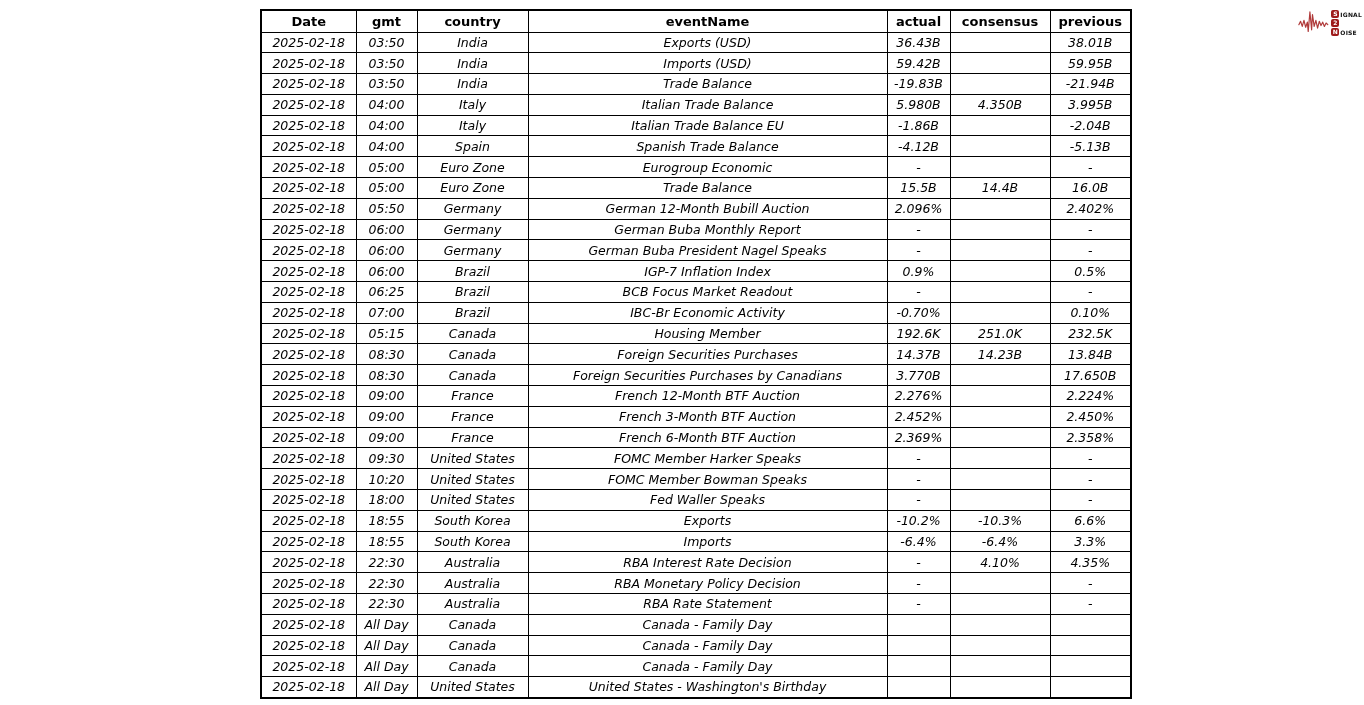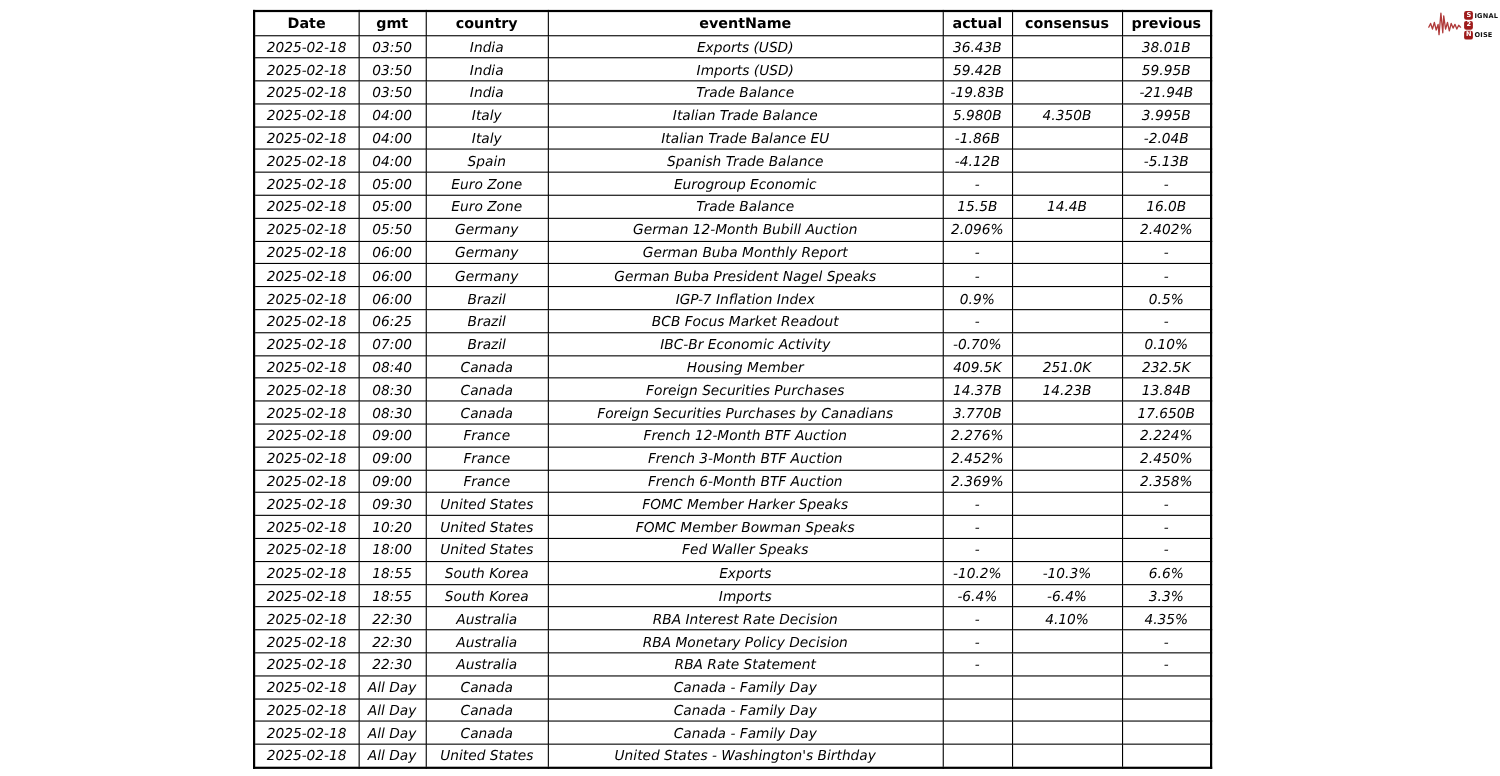--- a/index.html
+++ b/index.html
@@ -6,21 +6,21 @@
   html, body {
     width: 1364px; height: 705px;
     background: #ffffff;
     font-family: "DejaVu Sans", sans-serif;
     overflow: hidden;
     position: relative;
   }
   
   .table-wrap {
     position: absolute;
-    left: 230px; top: 9px;
+    left: 260px; top: 9px;
     width: 871px;
   }
   table.cal {
     border-collapse: collapse;
     table-layout: fixed;
     width: 870px;
     border: 2px solid #000;
   }
   table.cal th, table.cal td {
     border: 1px solid #000;
@@ -232,24 +232,24 @@
           <td>2025-02-18</td>
           <td>07:00</td>
           <td>Brazil</td>
           <td>IBC-Br Economic Activity</td>
           <td>-0.70%</td>
           <td></td>
           <td>0.10%</td>
         </tr>
         <tr>
           <td>2025-02-18</td>
-          <td>08:40</td>
+          <td>05:15</td>
           <td>Canada</td>
           <td>Housing Member</td>
-          <td>409.5K</td>
+          <td>192.6K</td>
           <td>251.0K</td>
           <td>232.5K</td>
         </tr>
         <tr>
           <td>2025-02-18</td>
           <td>08:30</td>
           <td>Canada</td>
           <td>Foreign Securities Purchases</td>
           <td>14.37B</td>
           <td>14.23B</td>

